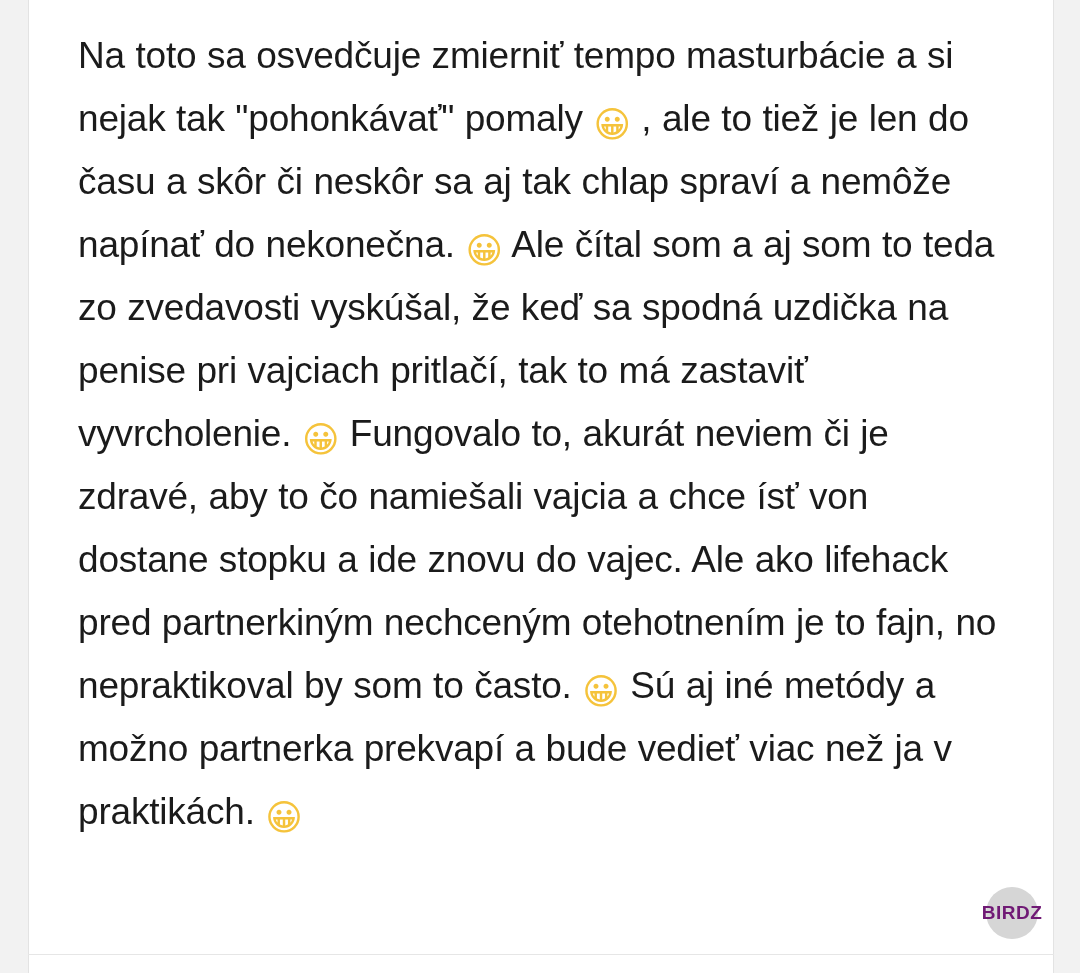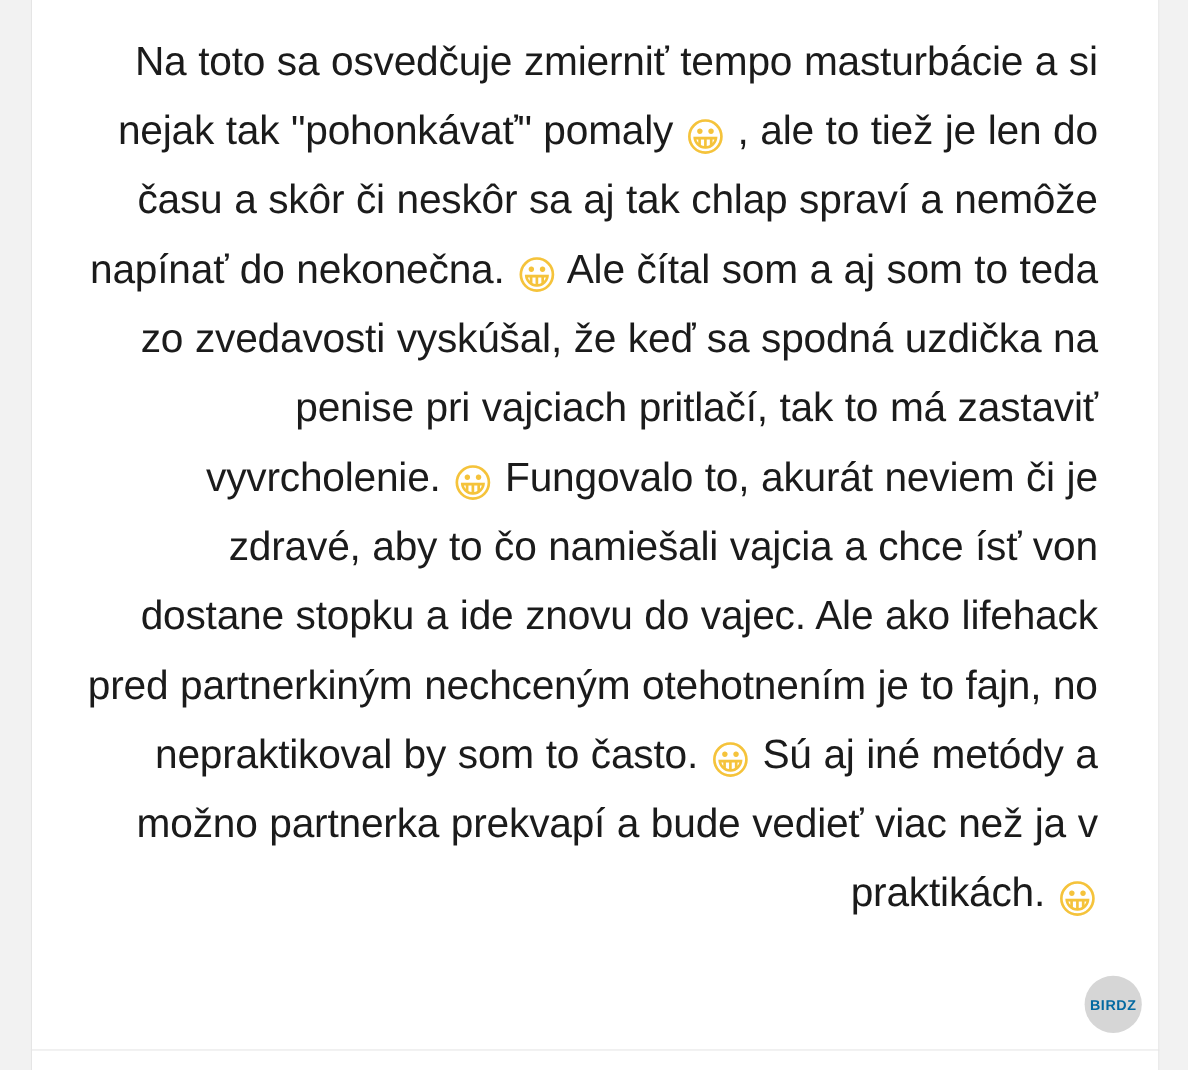--- a/index.html
+++ b/index.html
@@ -12,21 +12,20 @@
     height: 973px;
     overflow: hidden;
     font-family: "Liberation Sans", sans-serif;
   }
   .page {
     position: relative;
     width: 1080px;
     height: 973px;
     background: #ffffff;
     box-sizing: border-box;
-    text-align: right;
   }
   
   .gutter {
     position: absolute;
     top: 0;
     bottom: 0;
     width: 28px;
     background: #f2f2f2;
   }
   .gutter-left { left: 0; }
@@ -78,25 +77,25 @@
   }
 
   .watermark {
     position: absolute;
     right: 42px;
     bottom: 34px;
     width: 52px;
     height: 52px;
     border-radius: 50%;
     background: #d6d6d6;
-    color: #0369a1;
+    color: #701a75;
     display: flex;
     align-items: center;
     justify-content: center;
-    font-size: 13px;
+    font-size: 19px;
     font-weight: bold;
     letter-spacing: 0.5px;
     font-family: "Liberation Sans", sans-serif;
   }
 </style>
 </head>
 <body>
 
 <div class="page">
 

